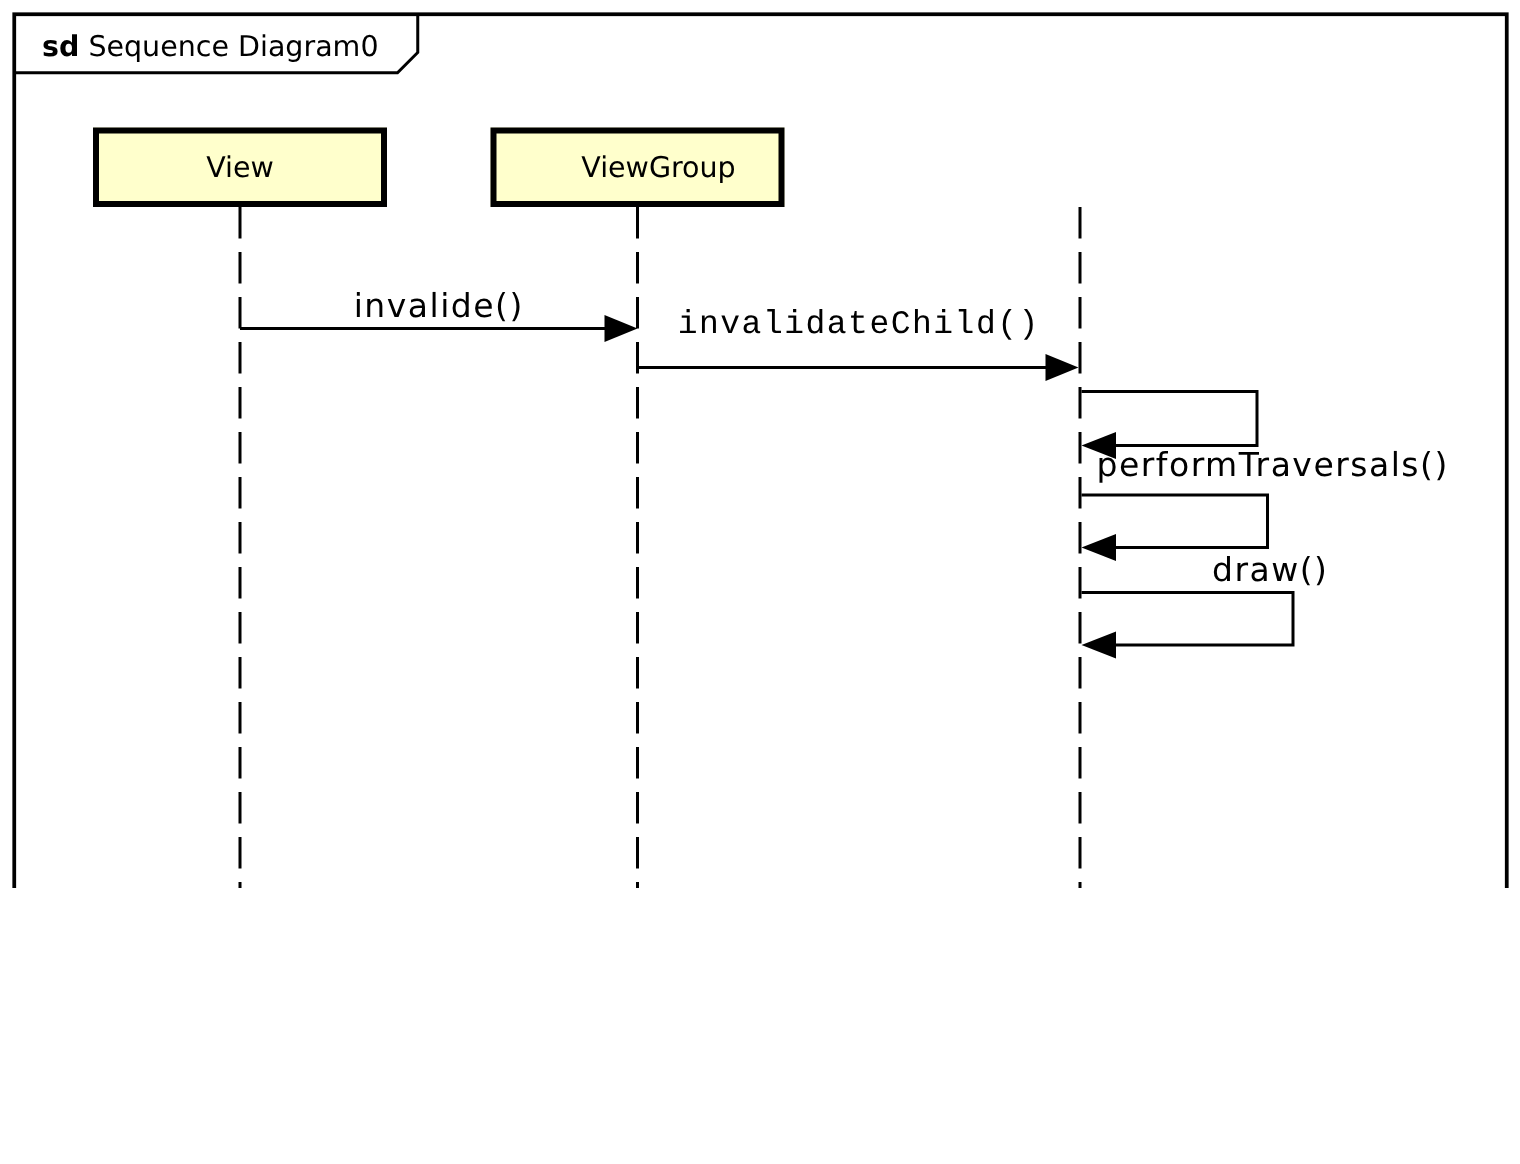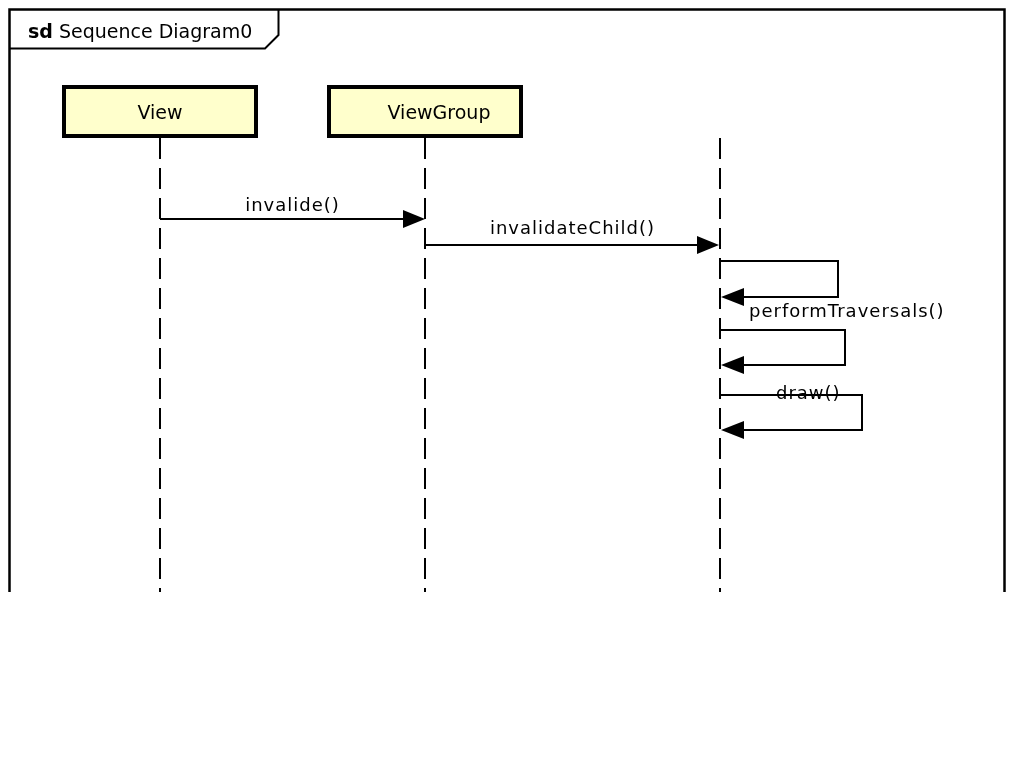--- a/index.html
+++ b/index.html
@@ -30,30 +30,30 @@
     border: 4px solid #000;
     display: flex; align-items: center; justify-content: center;
     font-size: 19px;
     white-space: nowrap;
   }
   .head-view { left: 62px; }
   .head-viewgroup { left: 327px; padding-left: 28px; }
   .head-viewrootimpl { left: 622px; }
 
   .msg-label {
-    font-size: 18px;
+    font-size: 22px;
     letter-spacing: 1px;
     white-space: nowrap;
     line-height: 21px;
   }
   .msg1 { left: 160px; width: 265px; top: 194px; text-align: center; }
-  .msg2 { left: 425px; width: 295px; top: 217px; text-align: center; }
+  .msg2 { left: 425px; width: 295px; top: 206px; text-align: center; font-family: Liberation Mono, monospace; }
   .self1 { left: 731px; top: 232px; }
-  .self2 { left: 749px; top: 300px; }
-  .self3 { left: 776px; top: 370px; margin-top: 12px; }
+  .self2 { left: 731px; top: 300px; }
+  .self3 { left: 808px; top: 370px; }
 
   .wm-letter {
     left: 957px; top: 736px;
     font-family: "DejaVu Serif", "Liberation Serif", serif;
     font-size: 20px;
     line-height: 24px;
     color: #757575;
     border-bottom: 2px solid #9a9a9a;
     padding: 0 2px;
   }

